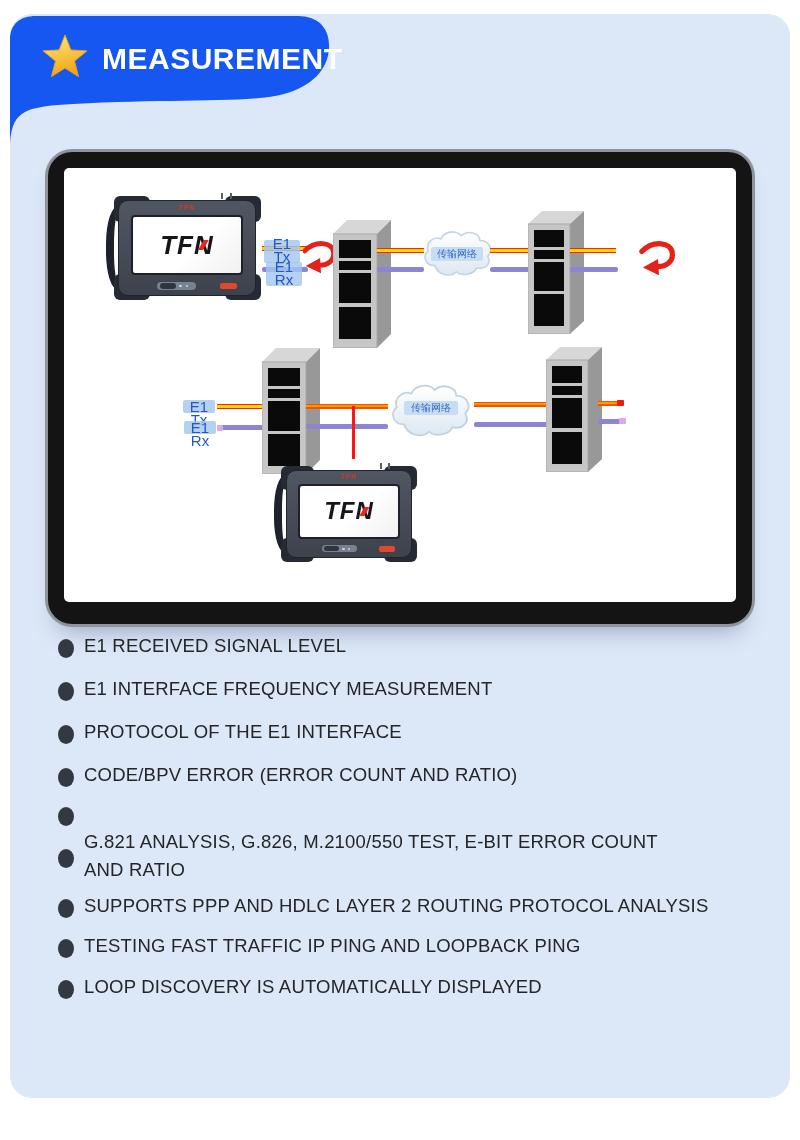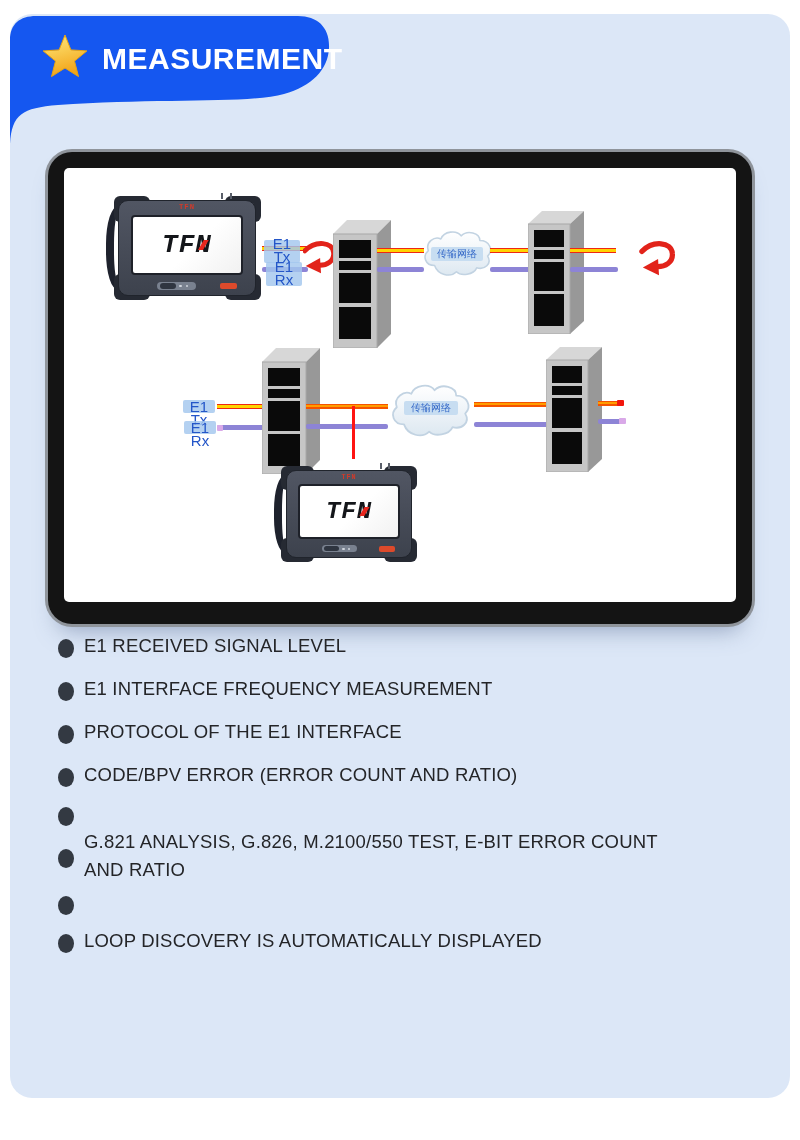--- a/index.html
+++ b/index.html
@@ -35,21 +35,21 @@
 
   .chip { background:rgba(164,199,238,0.82); border-radius:2px; color:#2456c8;
           font-size:15px; font-weight:normal; text-align:center; line-height:13px; }
   .chip.overlay { display:flex; align-items:flex-end; justify-content:center; }
 
   .cloud-label { position:absolute; background:#c7ddf1; border-radius:2px; color:#3569c8;
                  font-size:10px; text-align:center; line-height:14px;
                  font-family:"Liberation Sans",sans-serif; }
 
   
-  .device { position:absolute;font-family:Liberation Mono, monospace; }
+  .device { position:absolute; }
   .strap { position:absolute; left:-4%; top:8%; width:18%; height:84%;
            border:8px solid #1e222d; border-radius:45%; }
   .bump { position:absolute; width:24%; height:26%; background:#262a33; border-radius:6px; }
   .bump.tl{ left:1%; top:-2%; } .bump.tr{ right:1%; top:-2%; }
   .bump.bl{ left:1%; bottom:-2%; } .bump.br{ right:1%; bottom:-2%; }
   .ant { position:absolute; top:-5%; width:2px; height:6%; background:#5a5f6a; }
   .dev-body { position:absolute; left:4%; top:2%; right:4%; bottom:2%;
               background:linear-gradient(#515663,#3d424d); border:1px solid #20242c; border-radius:10px; }
   .dev-top-brand { position:absolute; left:0; right:0; top:2%; text-align:center;
                    font-size:0.28em; font-weight:bold; color:#d23a2a; letter-spacing:1px; }
@@ -280,19 +280,24 @@
       </div>
     <div class="feat-item">
       <span class="bullet"></span>
       </div>
     <div class="feat-item">
       <span class="bullet"></span>
       <span class="txt">G.821 ANALYSIS, G.826, M.2100/550 TEST, E-BIT ERROR COUNT AND RATIO</span>
       </div>
     <div class="feat-item">
       <span class="bullet"></span>
+      <span class="txt">SUPPORTS PPP AND HDLC LAYER 2 ROUTING PROTOCOL ANALYSIS</span>
+      </div>
+    <div class="feat-item">
+      <span class="bullet"></span>
+      <span class="txt">TESTING FAST TRAFFIC IP PING AND LOOPBACK PING</span>
       </div>
     <div class="feat-item">
       <span class="bullet"></span>
       <span class="txt">LOOP DISCOVERY IS AUTOMATICALLY DISPLAYED</span>
       </div>
   </div>
 </div>
 
 </body></html>

